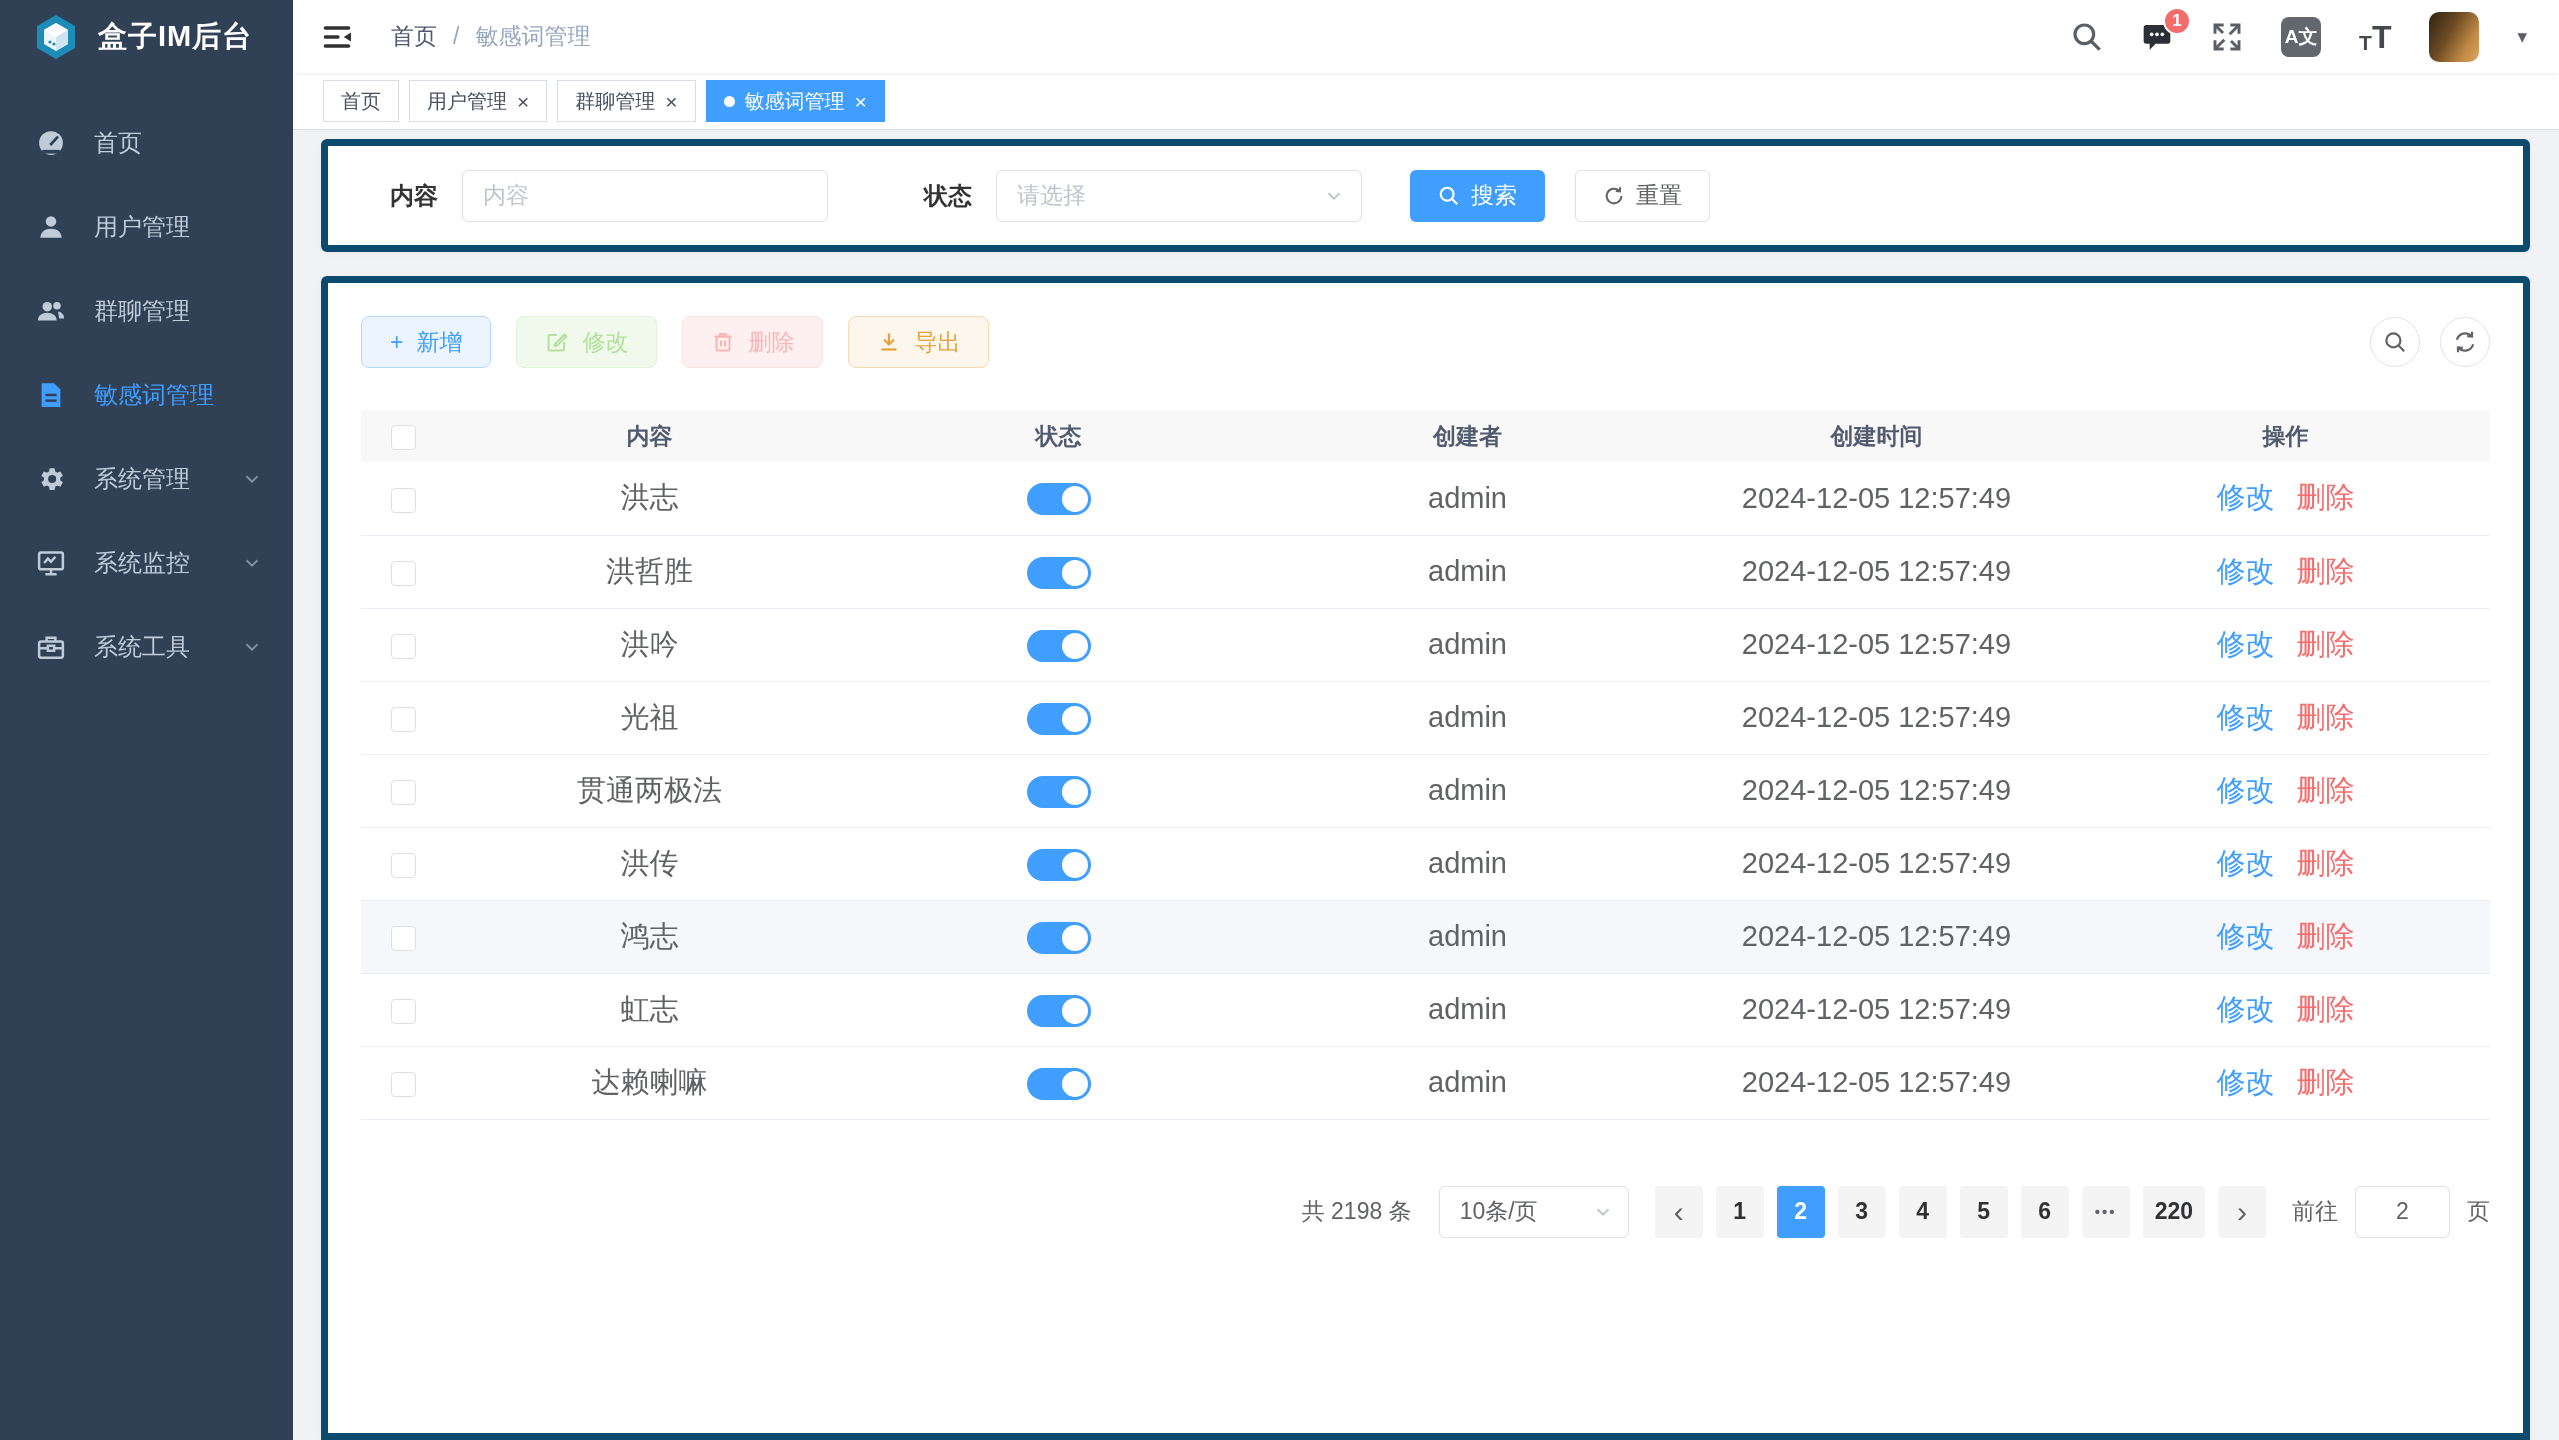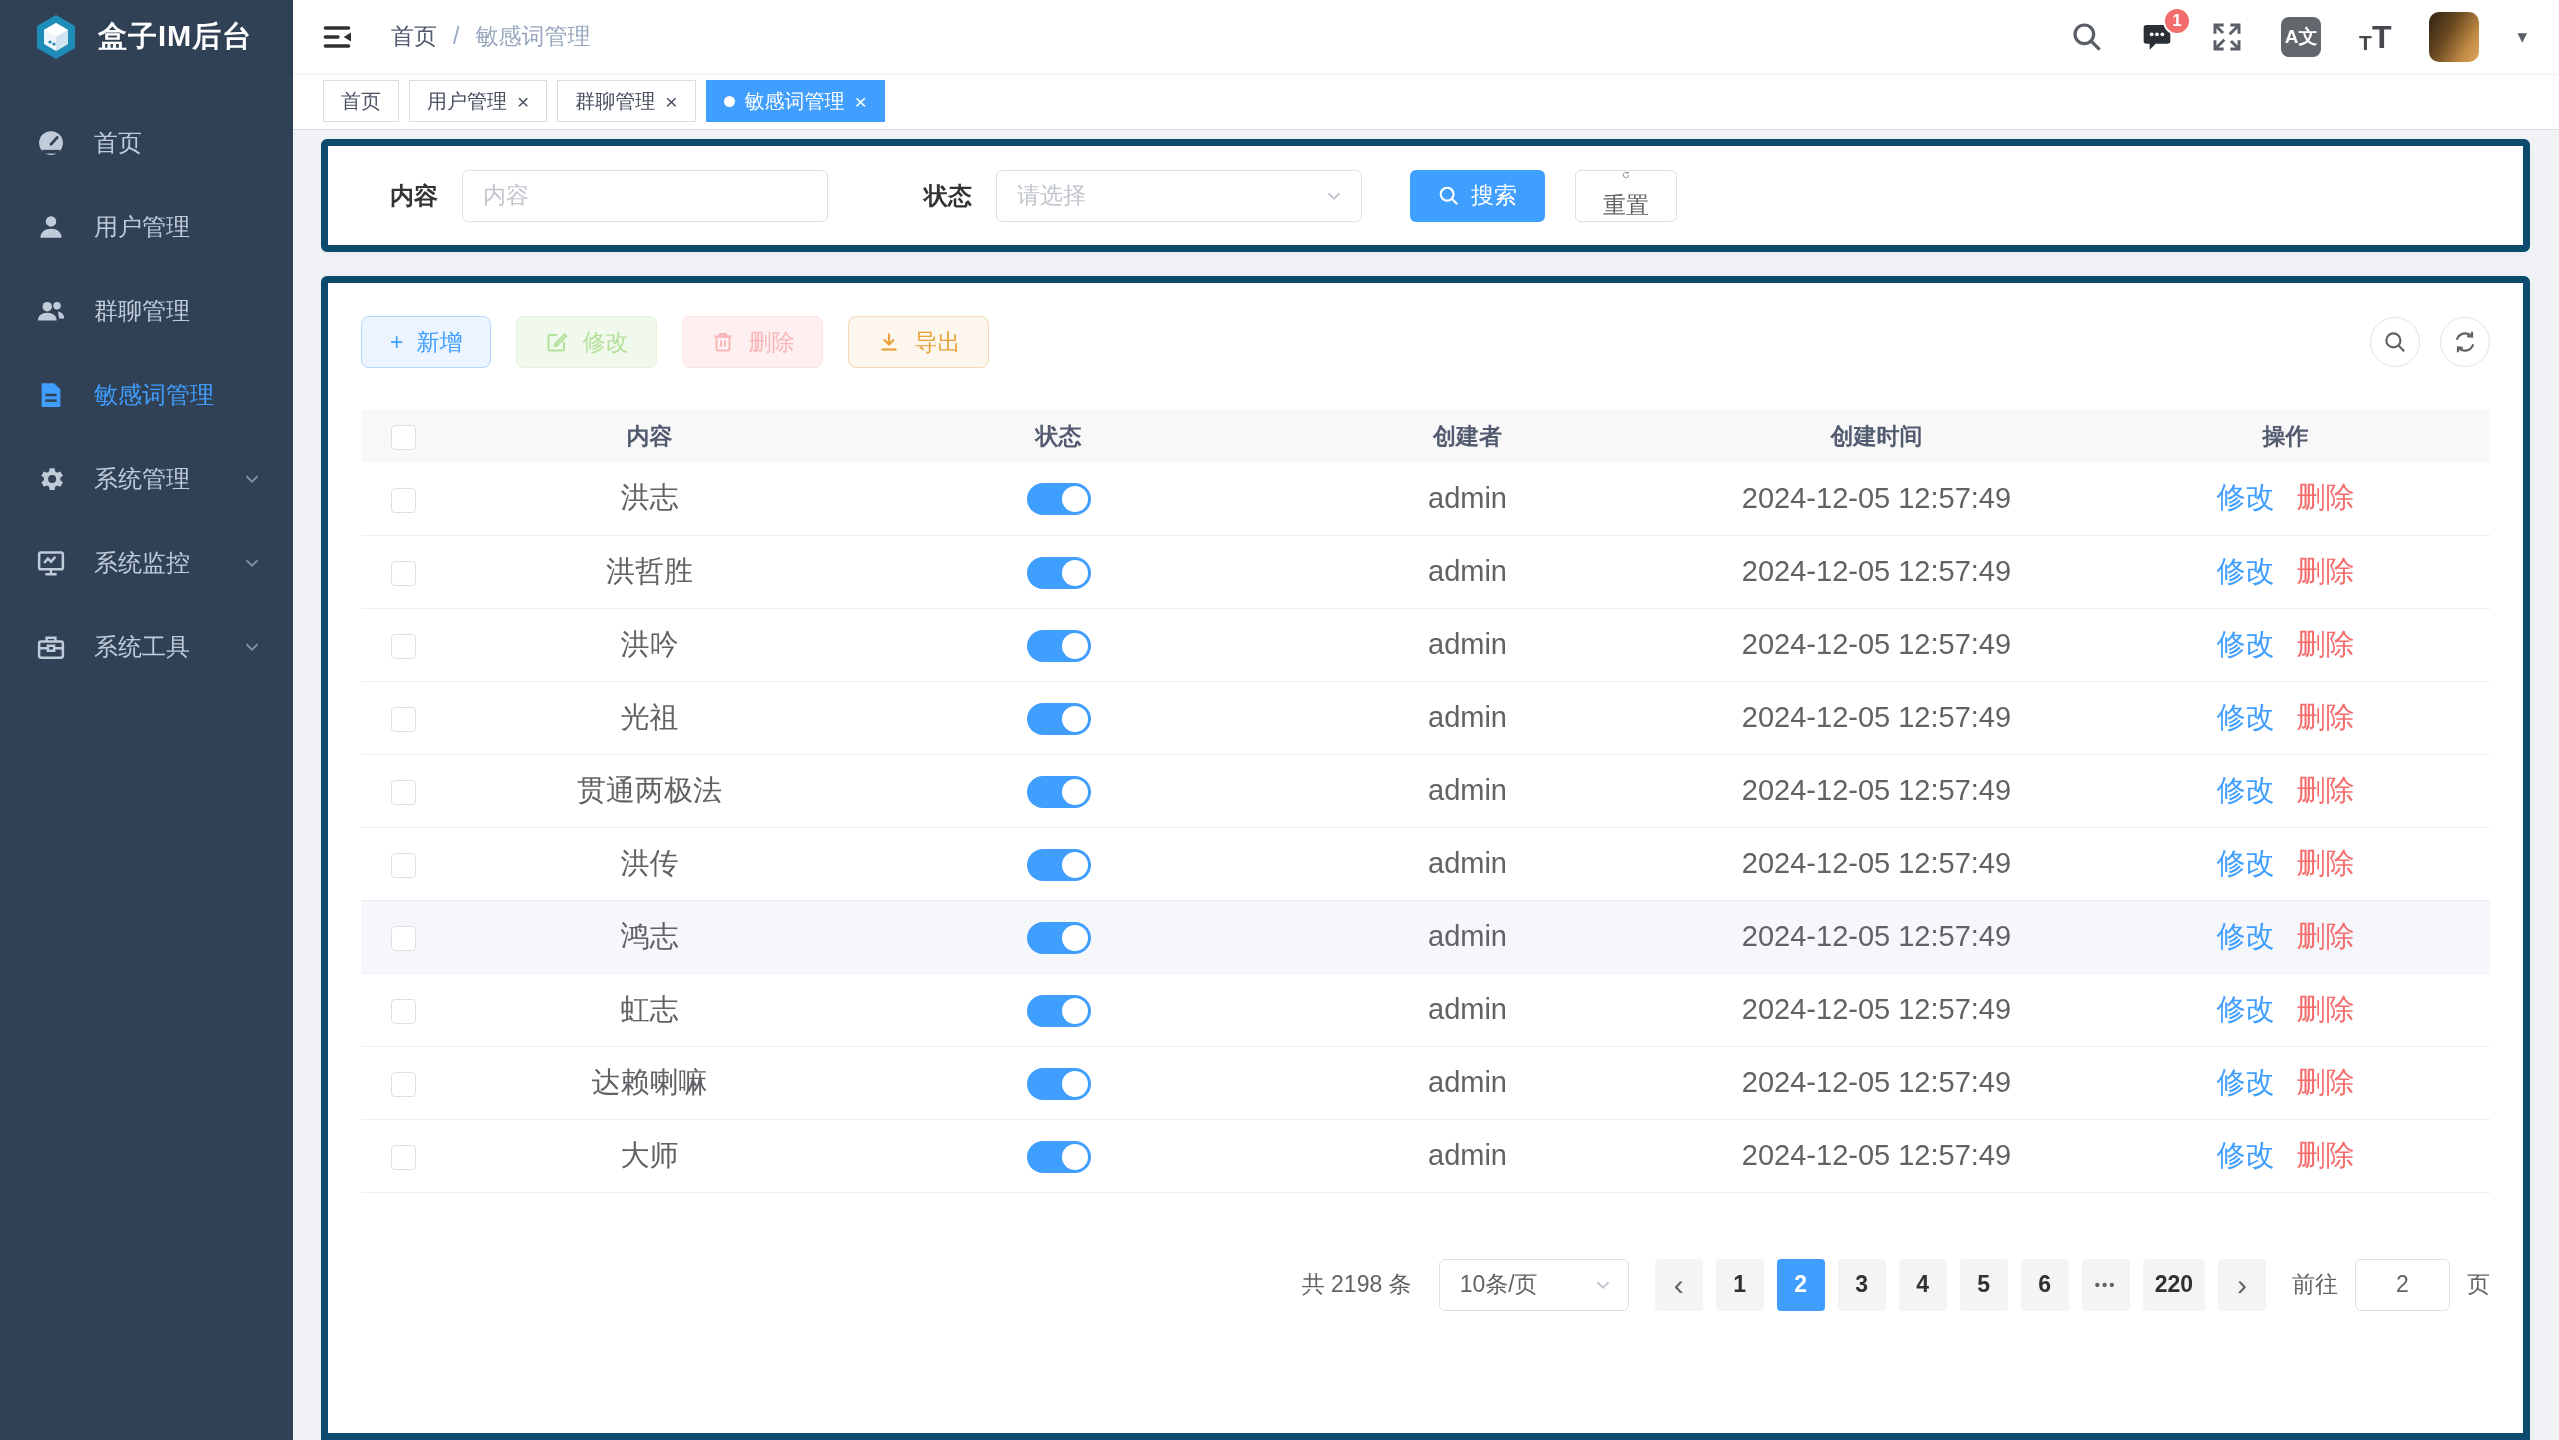--- a/index.html
+++ b/index.html
@@ -65,21 +65,21 @@
   .status-gap { margin-left:96px; }
   .text-input { width:366px; height:52px; border:1px solid #dcdfe6; border-radius:6px; margin-left:24px;
                 padding:0 20px; font-size:23px; color:#606266; outline:none; font-family:inherit; }
   .text-input::placeholder { color:#c0c4cc; }
   .select { width:366px; height:52px; border:1px solid #dcdfe6; border-radius:6px; margin-left:24px;
             display:flex; align-items:center; justify-content:space-between; padding:0 16px 0 20px;
             color:#c0c4cc; font-size:23px; cursor:pointer; background:#fff; }
   .btn { height:52px; border-radius:6px; font-size:23px; display:inline-flex; align-items:center; gap:11px;
          padding:0 27px; cursor:pointer; border:1px solid transparent; font-family:inherit; }
   .btn-primary { background:#409eff; color:#fff; margin-left:48px;justify-content:center; }
-  .btn-plain { background:#fff; color:#606266; border-color:#dcdfe6; margin-left:30px;flex-direction:column; }
+  .btn-plain { background:#fff; color:#606266; border-color:#dcdfe6; margin-left:30px; }
 
   .table-card { margin-top:24px; flex:1; min-height:0; padding:33px 33px 0; display:flex; flex-direction:column;
                 border-bottom-left-radius:0; border-bottom-right-radius:0; overflow:hidden; }
   .toolbar { display:flex; align-items:center; gap:25px; flex:none; }
   .tb-btn { height:52px; border-radius:8px; font-size:23px; padding:0 28px; display:inline-flex; align-items:center;
             gap:13px; border:1px solid; cursor:pointer; font-family:inherit; }
   .tb-btn svg { width:24px; height:24px; }
   .tb-add    { background:#ecf5ff; border-color:#b3d8ff; color:#409eff; }
   .tb-edit   { background:#f0f9eb; border-color:#e1f3d8; color:#b3e19d; cursor:not-allowed; }
   .tb-del    { background:#fef0f0; border-color:#fde2e2; color:#fab6b6; cursor:not-allowed; }
@@ -470,28 +470,20 @@
           <td class="ops"><a>修改</a><a class="del">删除</a></td>
         </tr>
             <tr>
           <td><span class="cbx"></span></td>
           <td><span>达赖喇嘛</span></td>
           <td><span class="toggle"><span class="knob"></span></span></td>
           <td><span>admin</span></td>
           <td><span>2024-12-05 12:57:49</span></td>
           <td class="ops"><a>修改</a><a class="del">删除</a></td>
         </tr>
-            <tr>
-          <td><span class="cbx"></span></td>
-          <td><span>大师</span></td>
-          <td><span class="toggle"><span class="knob"></span></span></td>
-          <td><span>admin</span></td>
-          <td><span>2024-12-05 12:57:49</span></td>
-          <td class="ops"><a>修改</a><a class="del">删除</a></td>
-        </tr>
           </tbody>
       </table>
 
       <div class="pager-row">
         <span class="total">共 2198 条</span>
         <span class="size-select">
           <span>10条/页</span>
           <svg width="22" height="22" viewBox="0 0 24 24" fill="none" stroke="#c0c4cc" stroke-width="2">
               <polyline points="6 9 12 15 18 9"></polyline>
             </svg>

